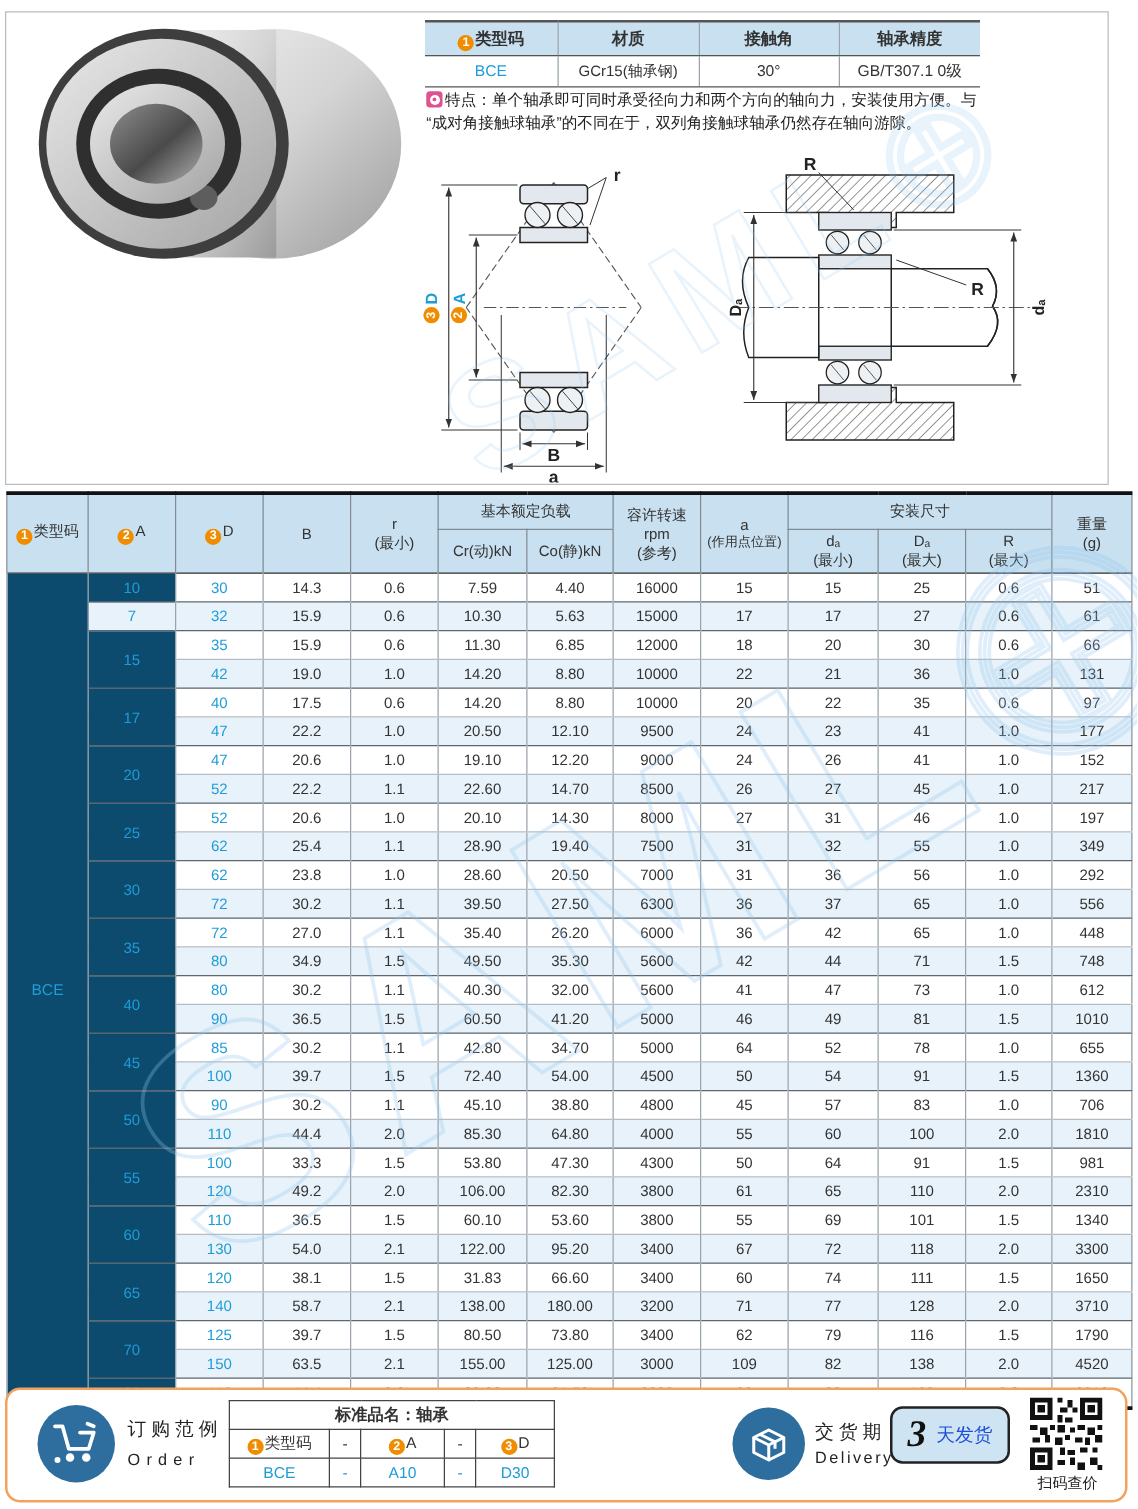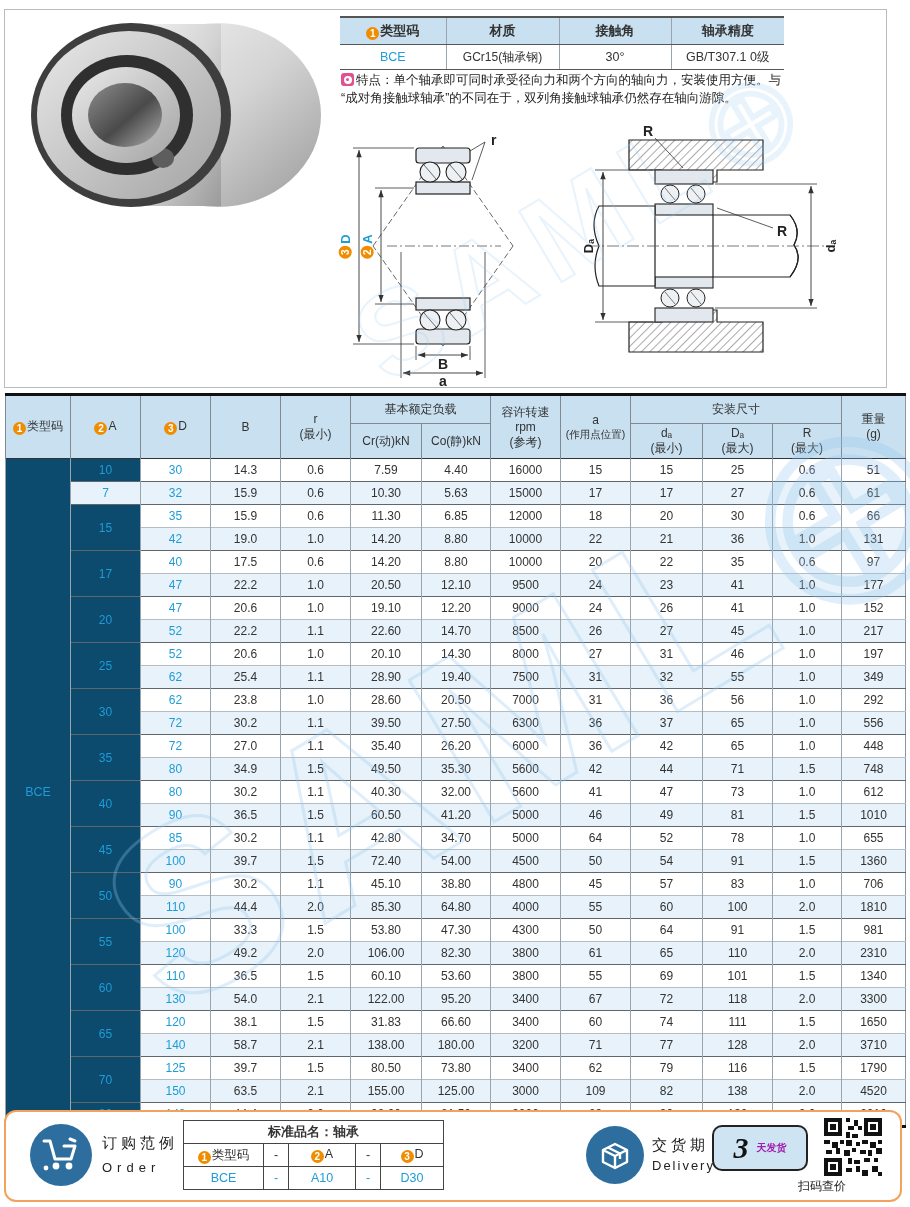--- a/index.html
+++ b/index.html
@@ -64,24 +64,24 @@
   .b-cn{position:absolute;font-size:15px;letter-spacing:4px;color:#222;}
   .b-en{position:absolute;font-size:13px;letter-spacing:5px;color:#222;}
 
   .order-tbl{position:absolute;left:149px;top:8px;width:260px;border-collapse:collapse;table-layout:fixed;margin-left:28px;}
   .order-tbl td{border:1px solid #444;text-align:center;font-size:12.5px;height:22px;padding:0;}
   .order-tbl .ttl{font-weight:bold;font-size:13px;}
 
   .dl-box{position:absolute;left:706px;top:13px;width:96px;height:46px;box-sizing:border-box;border:2px solid #222;border-radius:10px;
           background:#cfe4f2;display:flex;align-items:center;justify-content:center;gap:8px;}
   .dl-box .num{font-family:"Liberation Serif",serif;font-style:italic;font-size:30px;font-weight:bold;color:#111;}
-  .dl-box .unit{font-size:10px;font-weight:bold;color:#a21caf;}
+  .dl-box .unit{font-size:15px;font-weight:normal;color:#1d4ed8;}
 
   .qr{position:absolute;left:818px;top:6px;width:58px;height:58px;}
-  .qr-cap{position:absolute;left:764px;top:66px;width:76px;text-align:right;font-size:12px;color:#222;}
+  .qr-cap{position:absolute;left:810px;top:66px;width:76px;text-align:center;font-size:12px;color:#222;}
 </style>
 </head>
 <body>
 
 <div id="canvas">
 
   <div class="wm wm1">SAML⊕</div>
   <div class="wm wm2">SAML⊕</div>
 
   <div class="top-frame">

